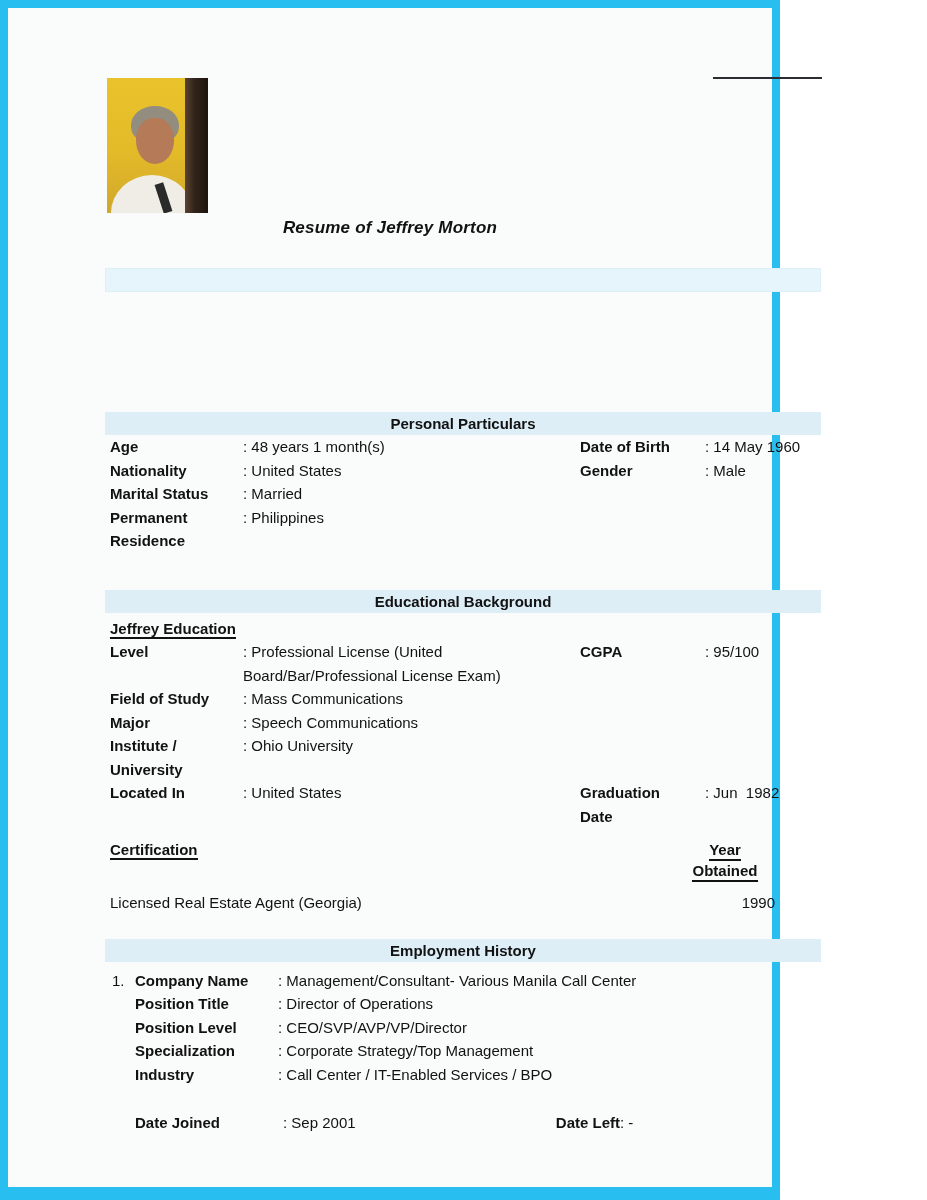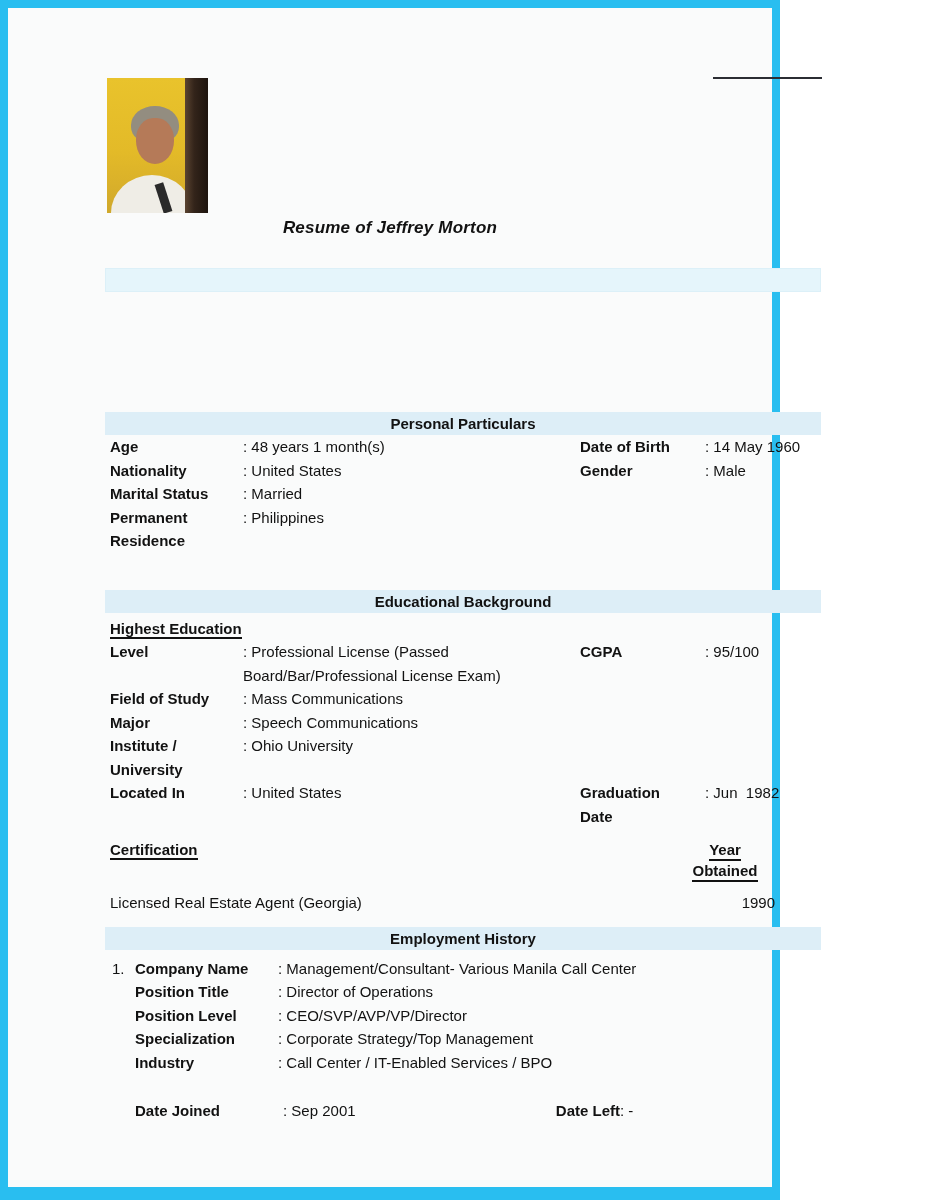--- a/index.html
+++ b/index.html
@@ -29,21 +29,21 @@
            font-size:17px; font-weight:bold; font-style:italic; letter-spacing:.2px; }
 
   .content { position:absolute; left:97px; top:260px; width:716px; font-size:15px; }
 
   .blank-bar { height:24px; background:#e5f5fb; border:1px solid #dcf0f8; }
 
   .sec-bar { height:23px; line-height:23px; background:#ddeef7; text-align:center;
              font-weight:bold; font-size:15px; }
   .sec-bar.personal   { margin-top:120px; }
   .sec-bar.education  { margin-top:37px; }
-  .sec-bar.employment { margin-top:12px; }
+  .sec-bar.employment { margin-top:24px; }
 
   .row { display:flex; line-height:23.5px; }
   .c1 { width:138px; padding-left:5px; font-weight:bold; }
   .c2 { width:337px; white-space:pre-wrap; }
   .c3 { width:125px; padding-right:20px; font-weight:bold; }
   .c4 { flex:1; white-space:pre-wrap; }
 
   .sub-heading { margin-top:4px; padding-left:5px; line-height:23.5px; }
   .sub-heading span { font-weight:bold; border-bottom:2px solid #111; padding-bottom:0px; }
 
@@ -111,25 +111,25 @@
       </div>
       <div class="row">
         <div class="c1">Permanent Residence</div>
         <div class="c2">: Philippines</div>
         <div class="c3"></div>
         <div class="c4"></div>
       </div>
 
       <div class="sec-bar education">Educational Background</div>
       <div class="sub-heading">
-        <span>Highest Education</span>
+        <span>Jeffrey Education</span>
       </div>
       <div class="row">
         <div class="c1">Level</div>
-        <div class="c2">: Professional License (Passed Board/Bar/Professional License Exam)</div>
+        <div class="c2">: Professional License (United Board/Bar/Professional License Exam)</div>
         <div class="c3">CGPA</div>
         <div class="c4">: 95/100</div>
       </div>
       <div class="row">
         <div class="c1">Field of Study</div>
         <div class="c2">: Mass Communications</div>
         <div class="c3"></div>
         <div class="c4"></div>
       </div>
       <div class="row">

